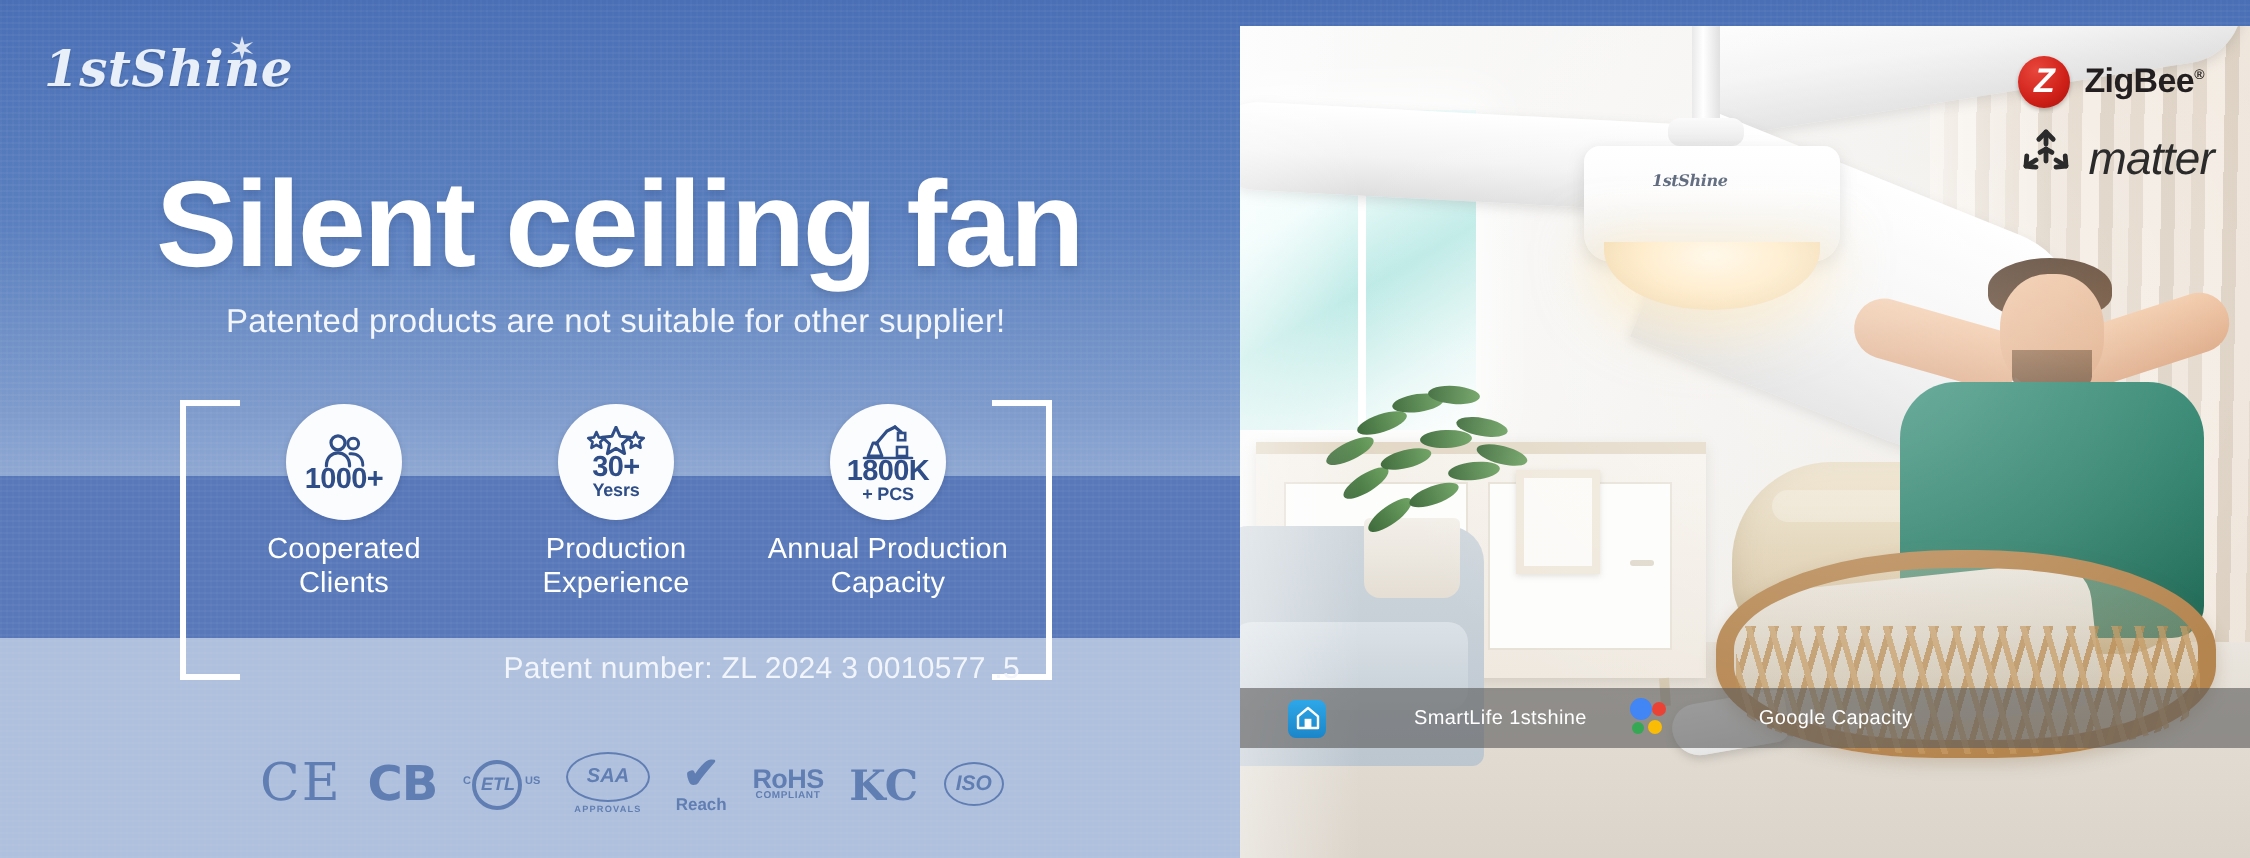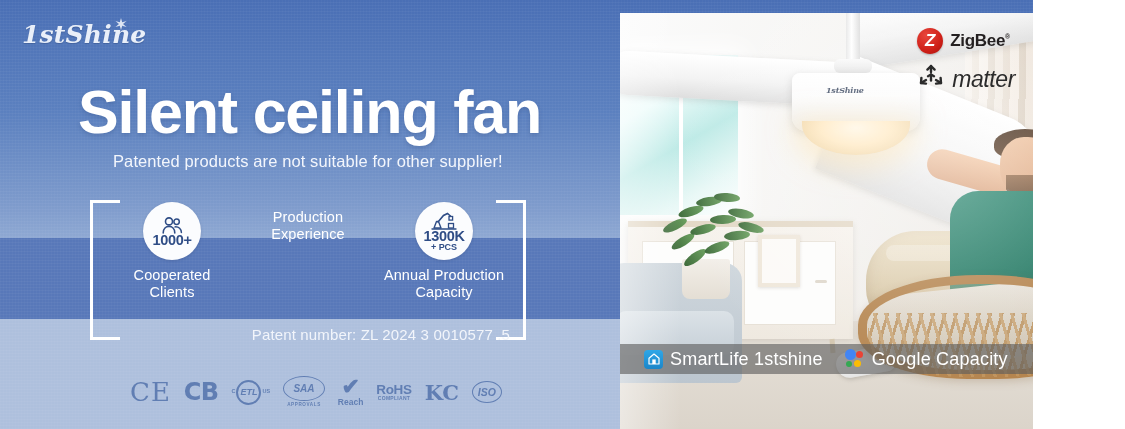--- a/index.html
+++ b/index.html
@@ -5,21 +5,21 @@
 <style>
   * { box-sizing: border-box; margin: 0; padding: 0; }
   html, body {
     width: 1125px; height: 429px;
     overflow: hidden;
     font-family: "Liberation Sans", sans-serif;
     background: #fff;
   }
   #banner {
     position: relative;
-    width: 1033px; height: 429px;
+    width: 1125px; height: 429px;
     overflow: hidden;
     background: linear-gradient(180deg,#4a6fb5 0%, #5b80bf 26%, #7e9bcc 48%, #9db4d8 62%, #aec0dd 78%, #b9c8e2 100%);
   }
 
   
   .band {
     position: absolute; left: 0; right: 0;
     pointer-events: none;
   }
   .band-mid   { top: 238px; height: 81px; background: #5878b9; }
@@ -427,21 +427,21 @@
   .ecobar {
     position:absolute; left: 620px; bottom: 55px;
     width: 505px; height: 30px;
     background: rgba(92,92,92,.62);
     display:flex; align-items:center;
     padding-left: 24px;
     gap: 22px;
   }
   .eco-item { display:flex; align-items:center; gap: 7px; }
   .eco-label {
-    color:#ffffff; font-size: 18px; letter-spacing:.2px; white-space:nowrap;
+    color:#ffffff; font-size: 10px; letter-spacing:.2px; white-space:nowrap;margin-left:37px;
   }
   .eco-icon-sl {
     width: 19px; height: 19px; border-radius: 4px;
     background: linear-gradient(180deg,#2ea7e8,#1b86c9);
     display:flex; align-items:center; justify-content:center;
   }
   .eco-icon-alexa {
     width: 21px; height: 17px; border-radius: 3px;
     background: linear-gradient(180deg,#31c3e8,#1aa7d0);
     display:flex; align-items:center; justify-content:center;
@@ -502,39 +502,50 @@
         </span>
         <span class="stat-num">1000+</span>
       </div>
       <div class="stat-label">
         <span>Cooperated</span><br>
         <span>Clients</span>
       </div>
     </div>
 
     <div class="stat">
+      <div class="stat-circle">
+        <span class="stat-icon">
+          <svg width="30" height="15" viewBox="0 0 30 15" aria-hidden="true">
+            <path d="M15 0.6 L17 5.1 L22 5.6 L18.2 8.9 L19.3 13.8 L15 11.2 L10.7 13.8 L11.8 8.9 L8 5.6 L13 5.1 Z" fill="none" stroke="#2f4d86" stroke-width="1.5" stroke-linejoin="round"></path>
+            <path d="M5.2 3 L6.4 5.7 L9.3 6 L7.1 8 L7.7 10.9 L5.2 9.4 L2.7 10.9 L3.3 8 L1.1 6 L4 5.7 Z" fill="none" stroke="#2f4d86" stroke-width="1.3" stroke-linejoin="round"></path>
+            <path d="M24.8 3 L26 5.7 L28.9 6 L26.7 8 L27.3 10.9 L24.8 9.4 L22.3 10.9 L22.9 8 L20.7 6 L23.6 5.7 Z" fill="none" stroke="#2f4d86" stroke-width="1.3" stroke-linejoin="round"></path>
+          </svg>
+        </span>
+        <span class="stat-num">30+</span>
+        <span class="stat-sub">Yesrs</span>
+      </div>
       <div class="stat-label">
         <span>Production</span><br>
         <span>Experience</span>
       </div>
     </div>
 
     <div class="stat">
       <div class="stat-circle">
         <span class="stat-icon">
           <svg width="26" height="18" viewBox="0 0 26 18" aria-hidden="true">
             <path d="M3 16 L10 16 L7.5 9.5 L5.5 9.5 Z" fill="none" stroke="#2f4d86" stroke-width="1.4" stroke-linejoin="round"></path>
             <path d="M7 10 L12.5 3.5 L16.5 1.5" fill="none" stroke="#2f4d86" stroke-width="1.6" stroke-linecap="round"></path>
             <path d="M16.5 1.5 L19.5 4" fill="none" stroke="#2f4d86" stroke-width="1.6" stroke-linecap="round"></path>
             <rect x="18" y="4.5" width="3.6" height="3.6" fill="none" stroke="#2f4d86" stroke-width="1.3"></rect>
             <rect x="17.5" y="11.5" width="5" height="4.5" fill="none" stroke="#2f4d86" stroke-width="1.3"></rect>
             <path d="M1 17 L25 17" stroke="#2f4d86" stroke-width="1.3" stroke-linecap="round"></path>
           </svg>
         </span>
-        <span class="stat-num">1300K</span>
+        <span class="stat-num">1800K</span>
         <span class="stat-sub">+ PCS</span>
       </div>
       <div class="stat-label">
         <span>Annual Production</span><br>
         <span>Capacity</span>
       </div>
     </div>
 
   </div>
 

